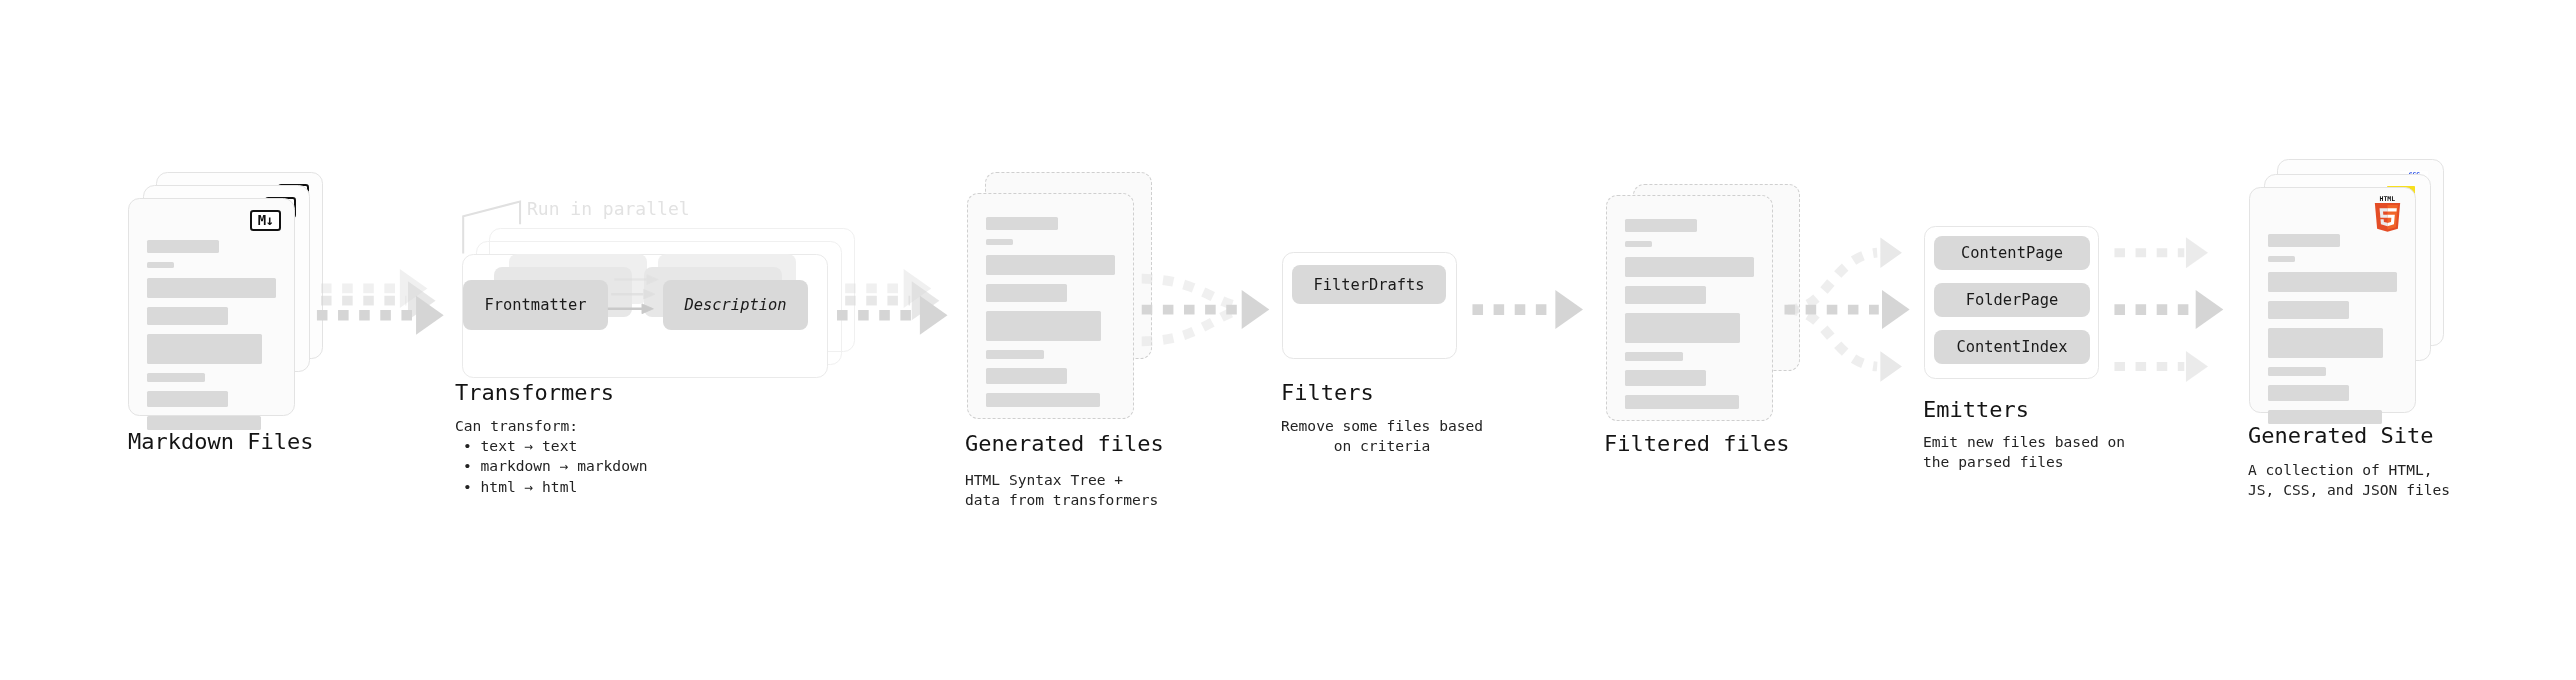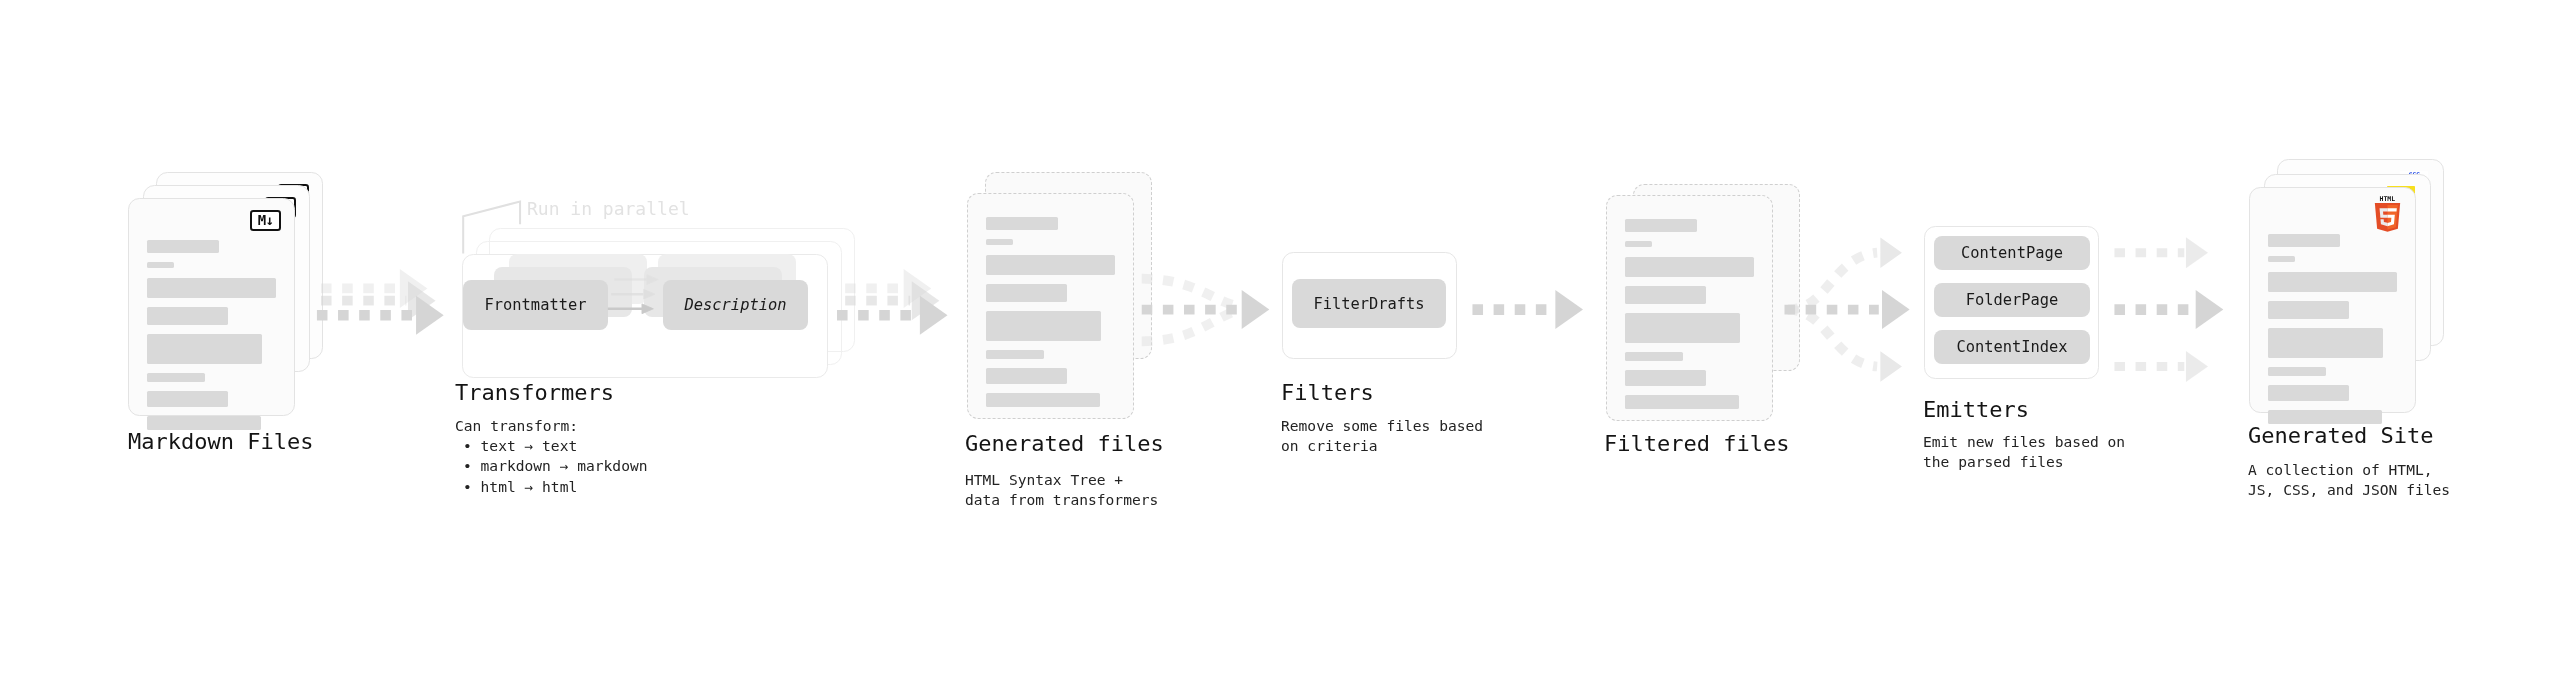--- a/index.html
+++ b/index.html
@@ -160,23 +160,23 @@
         <div class="bar" style="width:88%; height:14px;"></div>
       </div>
     </div>
     <div class="caption cap-title" style="left:965px; top:431px;">Generated files</div>
     <div class="caption cap-sub" style="left:965px; top:470px;">HTML Syntax Tree +
 data from transformers</div>
   </div>
 
   <div>
     <div class="pbox" style="left:1282px; top:252px; width:175px; height:107px; border-color:#e6e6e6;"></div>
-    <div class="pill" style="left:1292px; top:279px; width:154px; height:49px;text-align:right;">FilterDrafts</div>
+    <div class="pill" style="left:1292px; top:265px; width:154px; height:39px;text-align:right;">FilterDrafts</div>
     <div class="caption cap-title" style="left:1281px; top:380px;">Filters</div>
-    <div class="caption cap-sub" style="left:1281px; top:416px;">Remove some files based
+    <div class="caption cap-sub" style="left:1281px; top:416px;text-align:center;">Remove some files based
 on criteria</div>
   </div>
 
   <div>
     <div class="card dashed" style="left:1633px; top:184px; width:167px; height:187px;"></div>
     <div class="card dashed" style="left:1606px; top:195px; width:167px; height:226px;">
       <div class="bars" style="top:23px;">
         <div class="bar" style="width:56%; height:13px;"></div>
         <div class="bar" style="width:21%; height:5.7px; margin-bottom:10.6px;"></div>
         <div class="bar" style="width:100%; height:19.5px;"></div>

